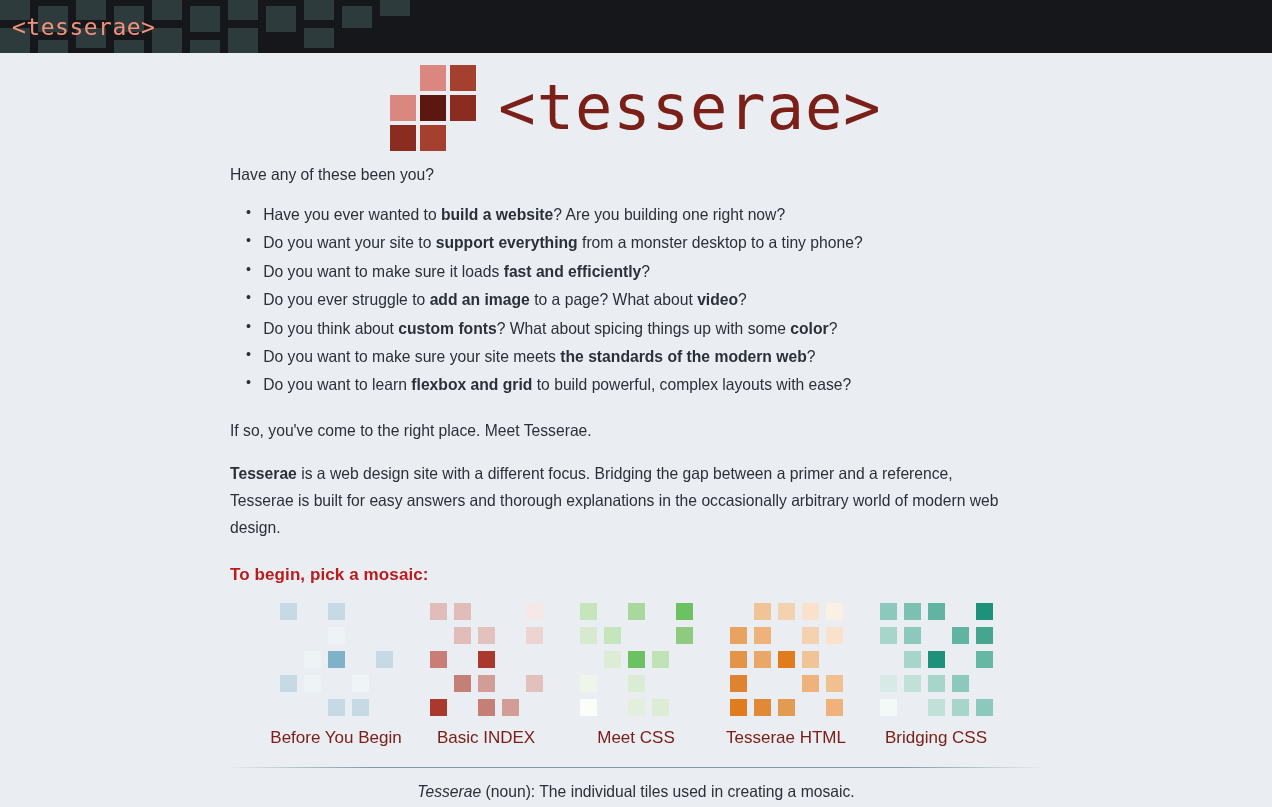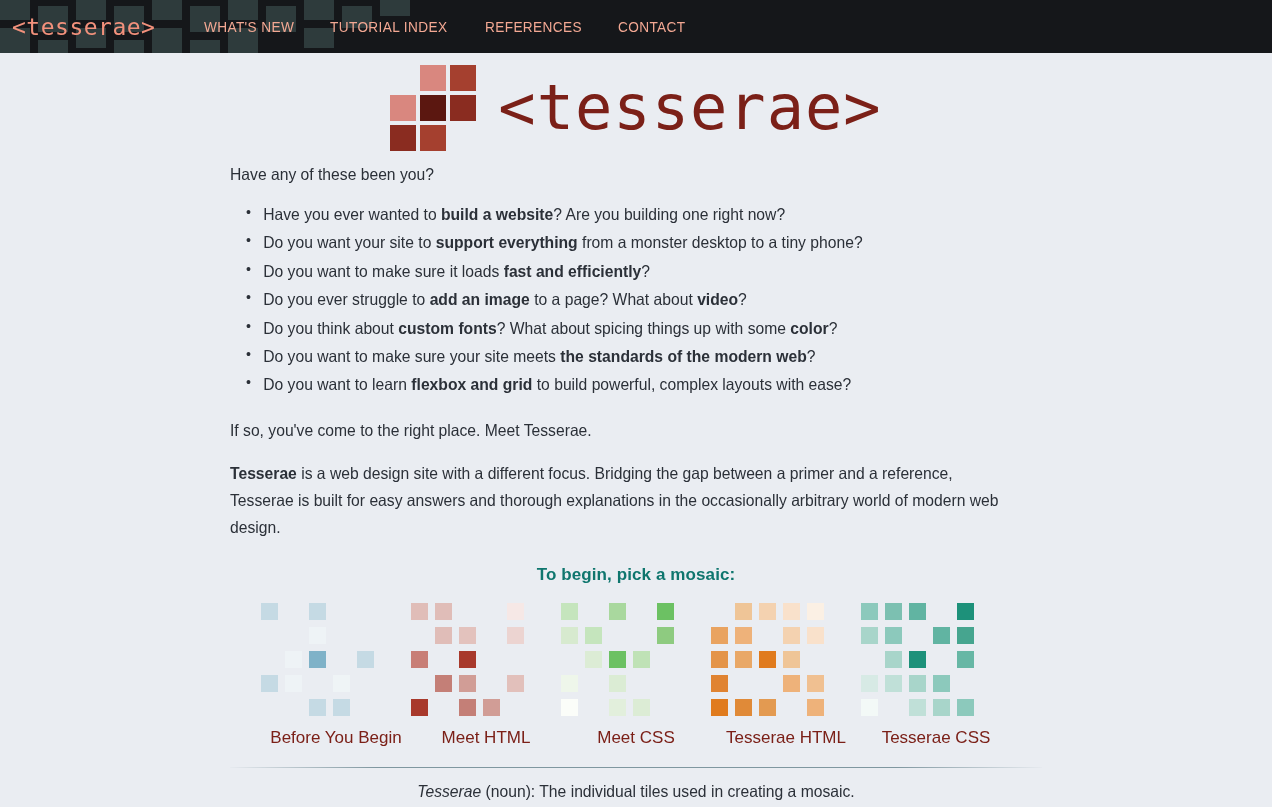--- a/index.html
+++ b/index.html
@@ -133,41 +133,41 @@
   p.para {
     font-size: 16.5px;
     line-height: 1.62;
     margin: 0 0 17px 0;
     color: #2b3038;
     transform: scaleX(0.95);
     transform-origin: left center;
   }
 
   h2.pick {
-    text-align: center;
     font-size: 17px;
     font-weight: bold;
     margin: 24px 0 18px 0;
-    color: #0f766e;
+    color: #b91c1c;
     letter-spacing: 0.1px;
   }
 
   
   .mosaic-row {
     display: flex;
     justify-content: center;
     align-items: flex-start;
     gap: 0px;
     margin-top: 2px;
   }
   .mosaic-card {
     width: 150px;
     text-decoration: none;
     display: flex;
     flex-direction: column;
+    align-items: center;
   }
   .mosaic-grid {
     display: grid;
     grid-template-columns: repeat(5, 17px);
     grid-template-rows: repeat(5, 17px);
     gap: 7px;
     width: 113px;
     height: 113px;
   }
   .tile { width: 17px; height: 17px; }
@@ -219,26 +219,20 @@
       <div class="nav-tile" style="left: 190px; top: 40px; width: 30px; height: 22px; background: rgb(46, 59, 60);"></div>
       <div class="nav-tile" style="left: 228px; top: -6px; width: 30px; height: 26px; background: rgb(46, 59, 60);"></div>
       <div class="nav-tile" style="left: 228px; top: 28px; width: 30px; height: 26px; background: rgb(46, 59, 60);"></div>
       <div class="nav-tile" style="left: 266px; top: 6px; width: 30px; height: 26px; background: rgb(46, 59, 60);"></div>
       <div class="nav-tile" style="left: 304px; top: -6px; width: 30px; height: 26px; background: rgb(46, 59, 60);"></div>
       <div class="nav-tile" style="left: 304px; top: 28px; width: 30px; height: 20px; background: rgb(46, 59, 60);"></div>
       <div class="nav-tile" style="left: 342px; top: 6px; width: 30px; height: 22px; background: rgb(46, 59, 60);"></div>
       <div class="nav-tile" style="left: 380px; top: -6px; width: 30px; height: 22px; background: rgb(46, 59, 60);"></div>
     </div>
   <a class="brand" href="#">&lt;tesserae&gt;</a>
-  <nav class="nav-links">
-    <a class="nav-link" href="#">WHAT'S NEW</a>
-    <a class="nav-link" href="#">TUTORIAL INDEX</a>
-    <a class="nav-link" href="#">REFERENCES</a>
-    <a class="nav-link" href="#">CONTACT</a>
-  </nav>
 </div>
 
 <div class="logo-block">
   <div class="logo-mosaic">
       <div class="logo-cell" style="background: transparent;"></div>
       <div class="logo-cell" style="background: rgb(217, 135, 127);"></div>
       <div class="logo-cell" style="background: rgb(165, 64, 47);"></div>
       <div class="logo-cell" style="background: rgb(217, 135, 127);"></div>
       <div class="logo-cell" style="background: rgb(91, 23, 16);"></div>
       <div class="logo-cell" style="background: rgb(138, 44, 32);"></div>
@@ -322,21 +316,21 @@
           <div class="tile" style="background: rgb(196, 127, 119);"></div>
           <div class="tile" style="background: rgb(209, 157, 150);"></div>
           <div class="tile" style="background: transparent;"></div>
           <div class="tile" style="background: rgb(226, 192, 187);"></div>
           <div class="tile" style="background: rgb(168, 57, 44);"></div>
           <div class="tile" style="background: transparent;"></div>
           <div class="tile" style="background: rgb(196, 127, 119);"></div>
           <div class="tile" style="background: rgb(209, 157, 150);"></div>
           <div class="tile" style="background: transparent;"></div>
         </div>
-        <div class="mosaic-label">Meet HTML</div>
+        <div class="mosaic-label">Basic INDEX</div>
       </a>
       <a class="mosaic-card" href="#">
         <div class="mosaic-grid">
           <div class="tile" style="background: rgb(197, 229, 189);"></div>
           <div class="tile" style="background: transparent;"></div>
           <div class="tile" style="background: rgb(169, 216, 158);"></div>
           <div class="tile" style="background: transparent;"></div>
           <div class="tile" style="background: rgb(108, 193, 99);"></div>
           <div class="tile" style="background: rgb(215, 234, 207);"></div>
           <div class="tile" style="background: rgb(197, 229, 189);"></div>
@@ -412,21 +406,21 @@
           <div class="tile" style="background: rgb(192, 224, 216);"></div>
           <div class="tile" style="background: rgb(168, 213, 202);"></div>
           <div class="tile" style="background: rgb(140, 201, 188);"></div>
           <div class="tile" style="background: transparent;"></div>
           <div class="tile" style="background: rgb(243, 249, 247);"></div>
           <div class="tile" style="background: transparent;"></div>
           <div class="tile" style="background: rgb(192, 224, 216);"></div>
           <div class="tile" style="background: rgb(168, 213, 202);"></div>
           <div class="tile" style="background: rgb(140, 201, 188);"></div>
         </div>
-        <div class="mosaic-label">Tesserae CSS</div>
+        <div class="mosaic-label">Bridging CSS</div>
       </a>
     </div>
 </main>
 
 <div class="divider"></div>
 
 <footer class="footer">
   <p>
     <span class="term">Tesserae</span><span> (noun): The individual tiles used in creating a mosaic.</span>
   </p>

